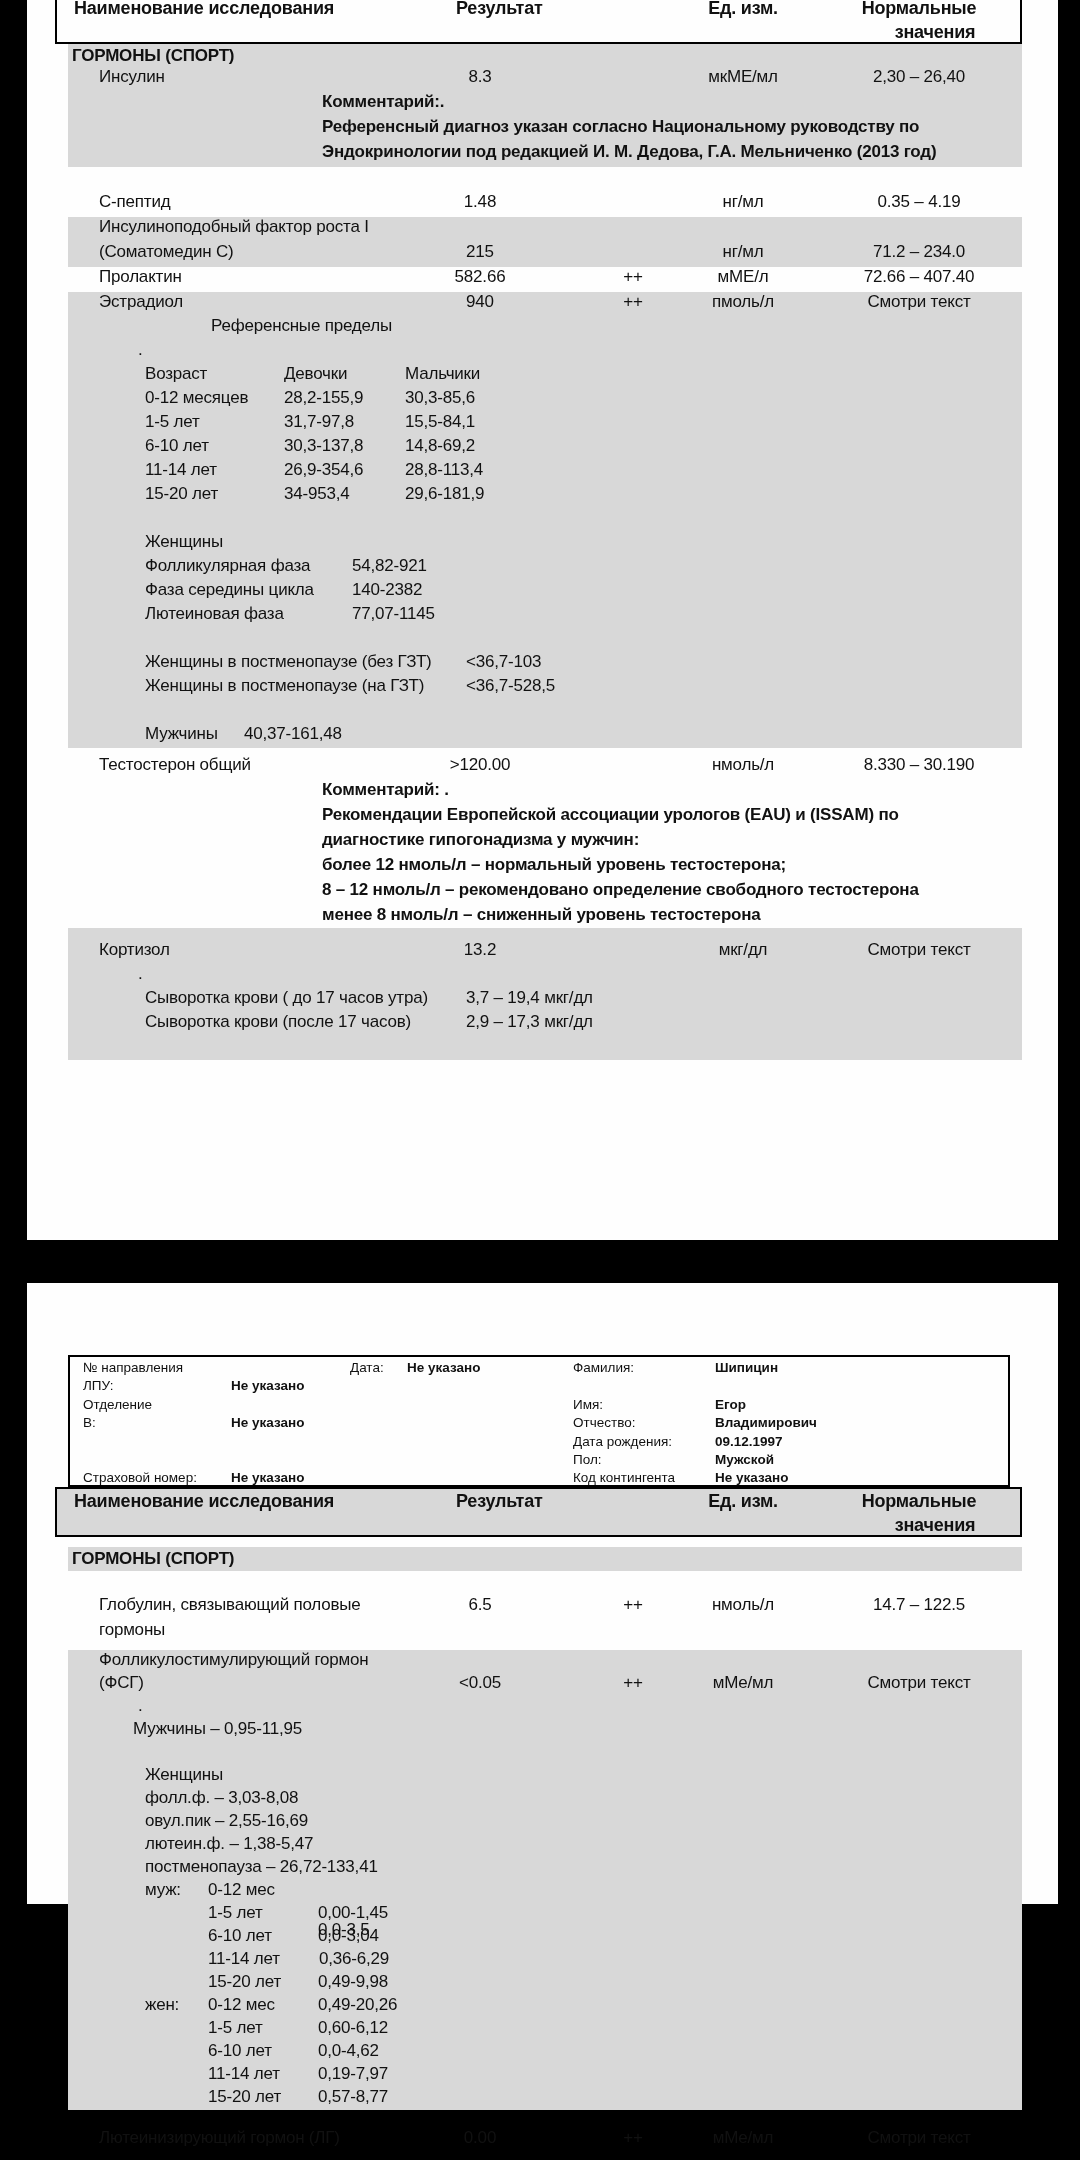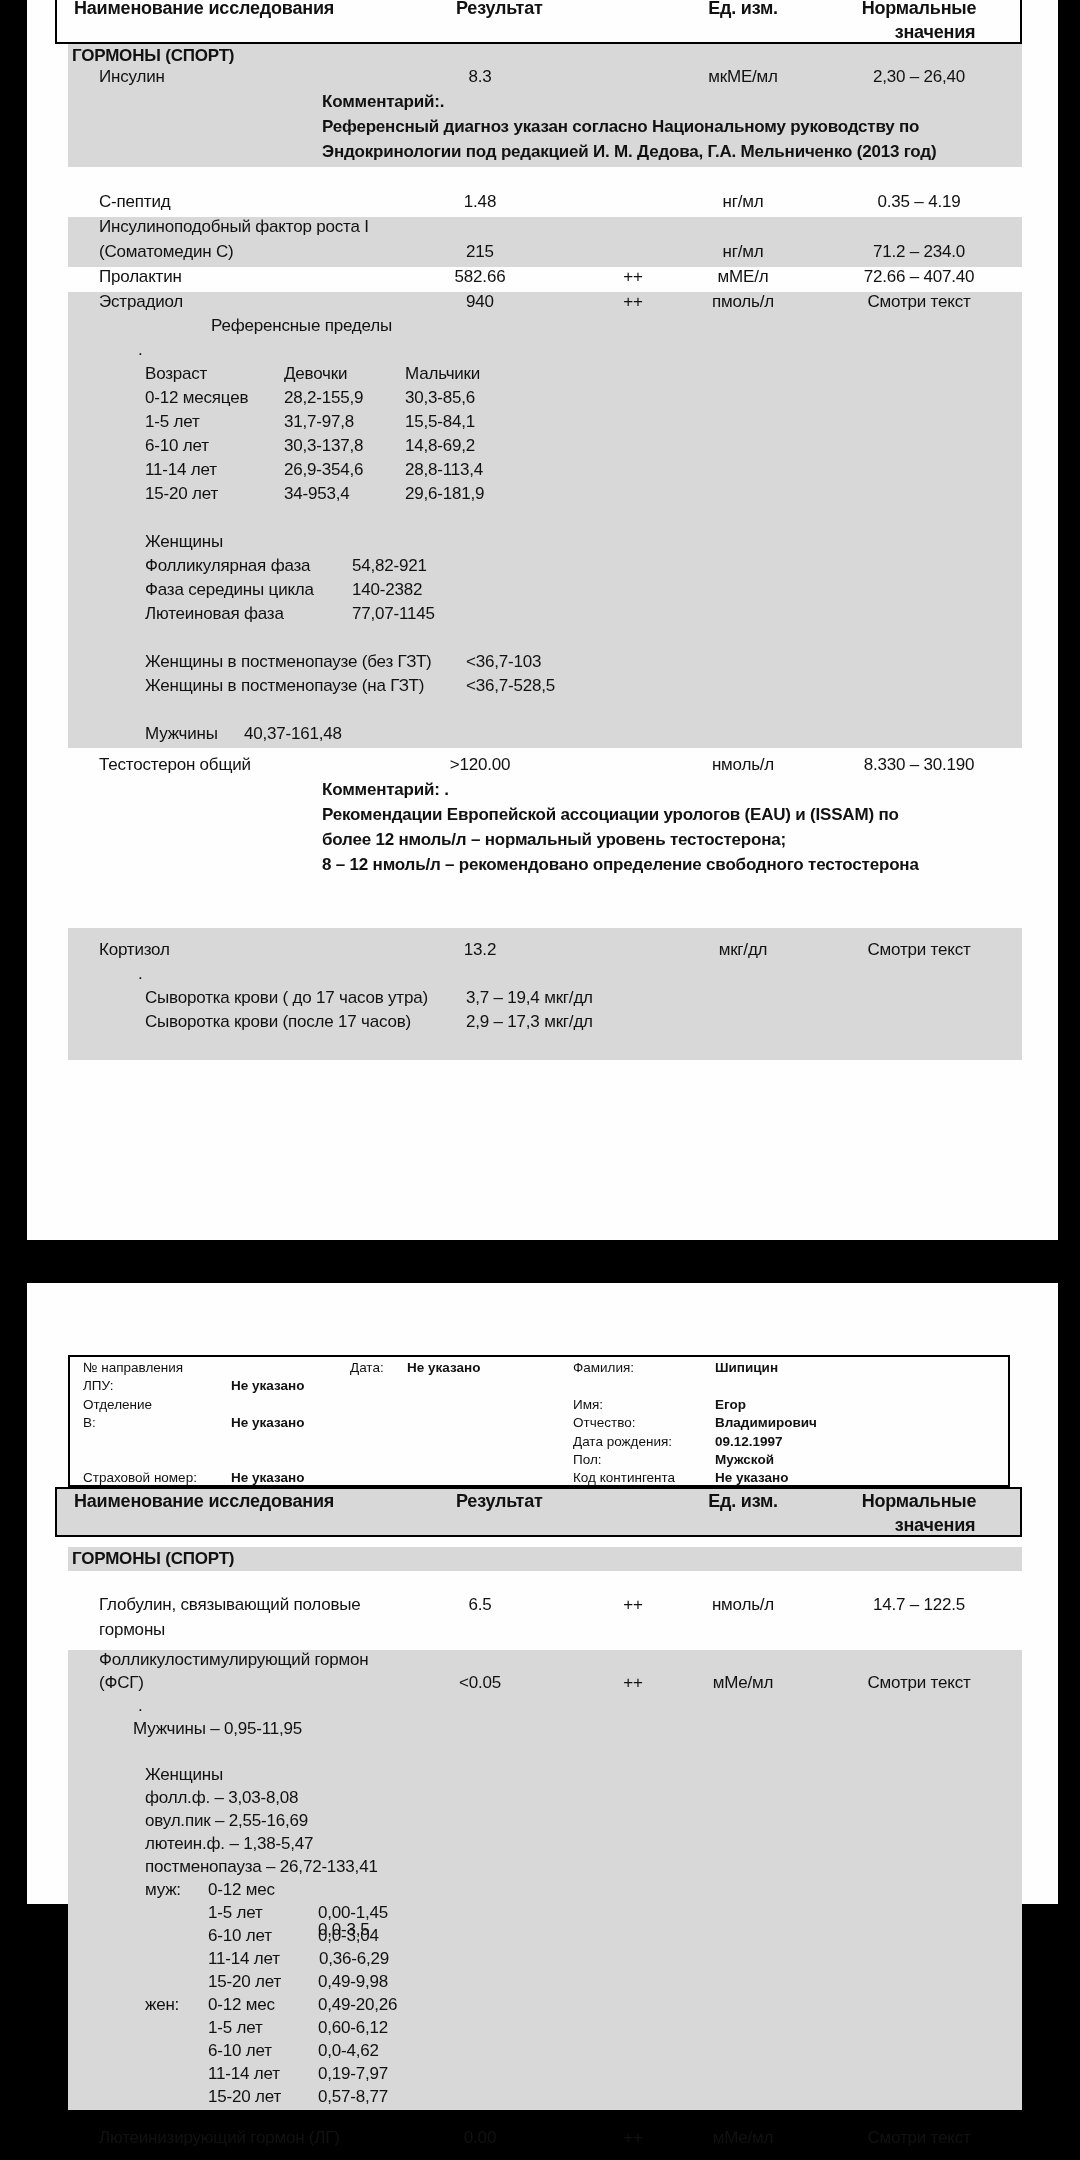--- a/index.html
+++ b/index.html
@@ -195,24 +195,30 @@
           <span class="cell c-unit">нмоль/л</span>
           <span class="cell c-range">8.330 – 30.190</span>
         </div>
         <div class="lab-line" style="height: 25px;">
           <span class="cell comment">Комментарий: .</span>
         </div>
         <div class="lab-line" style="height: 25px;">
           <span class="cell comment">Рекомендации Европейской ассоциации урологов (EAU) и (ISSAM) по</span>
         </div>
         <div class="lab-line" style="height: 25px;">
+          <span class="cell comment">диагностике гипогонадизма у мужчин:</span>
+        </div>
+        <div class="lab-line" style="height: 25px;">
           <span class="cell comment">более 12 нмоль/л – нормальный уровень тестостерона;</span>
         </div>
         <div class="lab-line" style="height: 25px;">
           <span class="cell comment">8 – 12 нмоль/л – рекомендовано определение свободного тестостерона</span>
+        </div>
+        <div class="lab-line" style="height: 25px;">
+          <span class="cell comment">менее 8 нмоль/л – сниженный уровень тестостерона</span>
         </div>
       </div>
       <div class="lab-block shaded" style="top: 928px; padding-top: 12px;">
         <div class="lab-line" style="height: 24px;">
           <span class="cell c-name">Кортизол</span>
           <span class="cell c-result">13.2</span>
           <span class="cell c-unit">мкг/дл</span>
           <span class="cell c-range">Смотри текст</span>
         </div>
         <div class="lab-line" style="height: 24px;">

